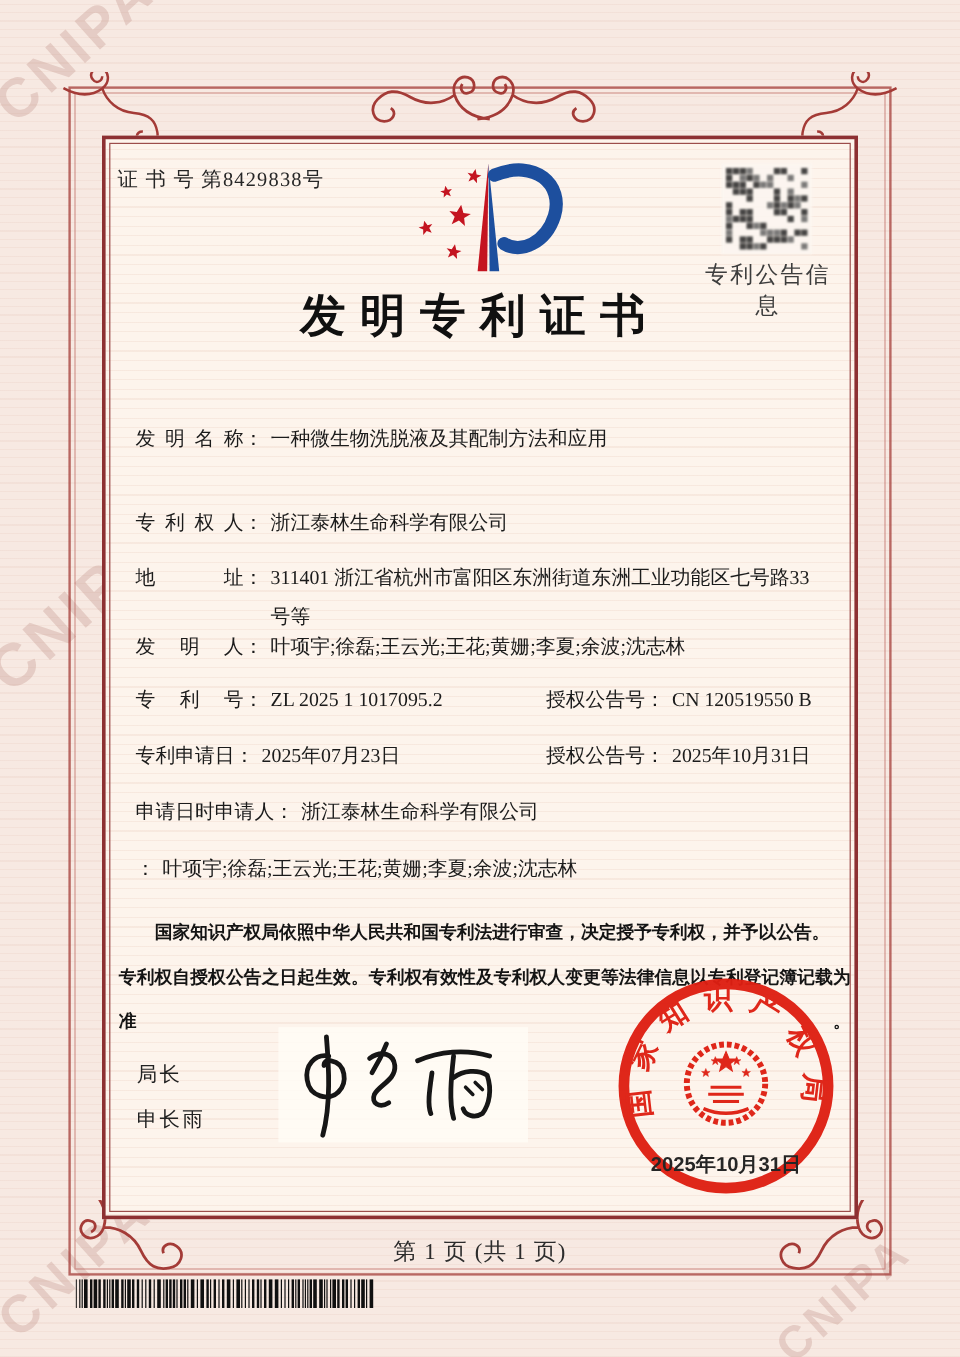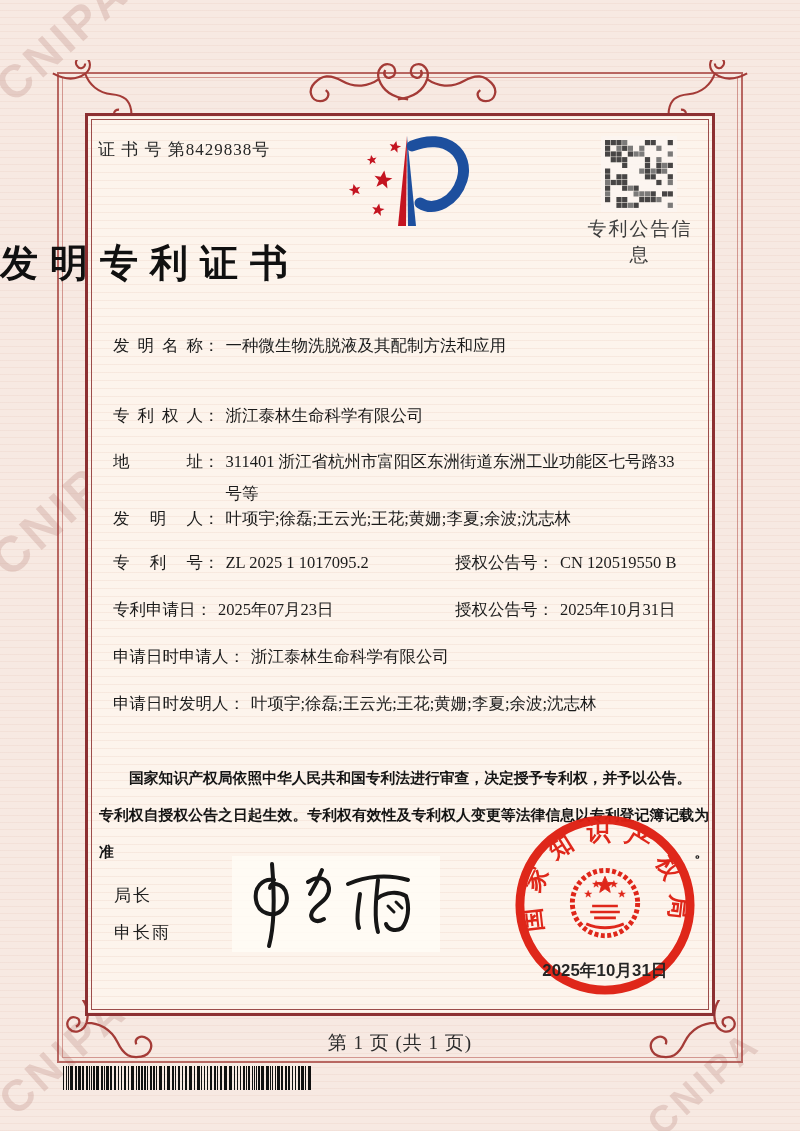--- a/index.html
+++ b/index.html
@@ -23,22 +23,22 @@
     position:absolute;left:85px;top:113px;width:630px;height:903px;
     border:3px solid #8d3032;background:#fdf4ec;
     background-image:repeating-linear-gradient(0deg, rgba(233,203,188,.28) 0 1px, rgba(0,0,0,0) 1px 8px);
     box-sizing:border-box;
   }
   .frame::after{content:"";position:absolute;inset:3px;border:1px solid #9c4d4b;pointer-events:none;}
   .cert-no{position:absolute;left:98px;top:138px;font-size:17px;color:#262626;letter-spacing:1px;}
   .logo{position:absolute;left:332px;top:130px;width:140px;height:106px;}
   .qr{position:absolute;left:601px;top:136px;width:76px;height:76px;filter:blur(.7px) grayscale(.2);opacity:.88;}
   .qr-label{position:absolute;left:582px;top:216px;width:116px;text-align:center;font-size:19px;letter-spacing:2px;color:#3d3d3d;}
-  .title{position:absolute;left:0;top:238px;width:100%;font-size:38px;font-weight:bold;letter-spacing:12px;color:#101010;white-space:nowrap;}
-  .row{position:absolute;left:113px;width:592px;font-size:16.5px;color:#1b1b1b;line-height:32px;}
+  .title{position:absolute;left:0;top:238px;width:100%;text-align:center;font-size:38px;font-weight:bold;letter-spacing:12px;color:#101010;white-space:nowrap;}
+  .row{position:absolute;left:113px;width:592px;font-size:16.5px;color:#1b1b1b;line-height:32px;margin-top:20px;}
   .row .grp{display:flex;align-items:flex-start;}
   .lbl{display:inline-block;width:90px;text-align:justify;text-align-last:justify;flex:none;}
   .lbl.auto{width:auto;text-align:left;text-align-last:auto;}
   .colon{flex:none;}
   .val{margin-left:6px;}
   .val.lim{display:inline-block;width:452px;}
   .col-r{position:absolute;left:342px;top:0;display:flex;}
   .r-name{top:330px;} .r-patentee{top:400px;} .r-address{top:446px;} .r-inventors{top:503px;}
   .r-patno{top:547px;} .r-dates{top:594px;} .r-app{top:641px;} .r-inv2{top:688px;}
   .statement{position:absolute;left:99px;top:760px;width:610px;font-size:14.8px;line-height:37px;color:#141414;font-weight:bold;}
@@ -248,21 +248,20 @@
   <div class="row r-app">
     <div class="grp">
       <span class="lbl auto">申请日时申请人</span>
         <span class="colon">：</span>
       <span class="val">浙江泰林生命科学有限公司</span>
     </div>
   </div>
 
   <div class="row r-inv2">
     <div class="grp">
-      <span class="lbl auto">申请日时发明人</span>
         <span class="colon">：</span>
       <span class="val">叶项宇;徐磊;王云光;王花;黄姗;李夏;余波;沈志林</span>
     </div>
   </div>
 
   <div class="statement">
     <div class="st1">国家知识产权局依照中华人民共和国专利法进行审查，决定授予专利权，并予以公告。</div>
     <div class="st2">专利权自授权公告之日起生效。专利权有效性及专利权人变更等法律信息以专利登记簿记载为准。</div>
   </div>
 

